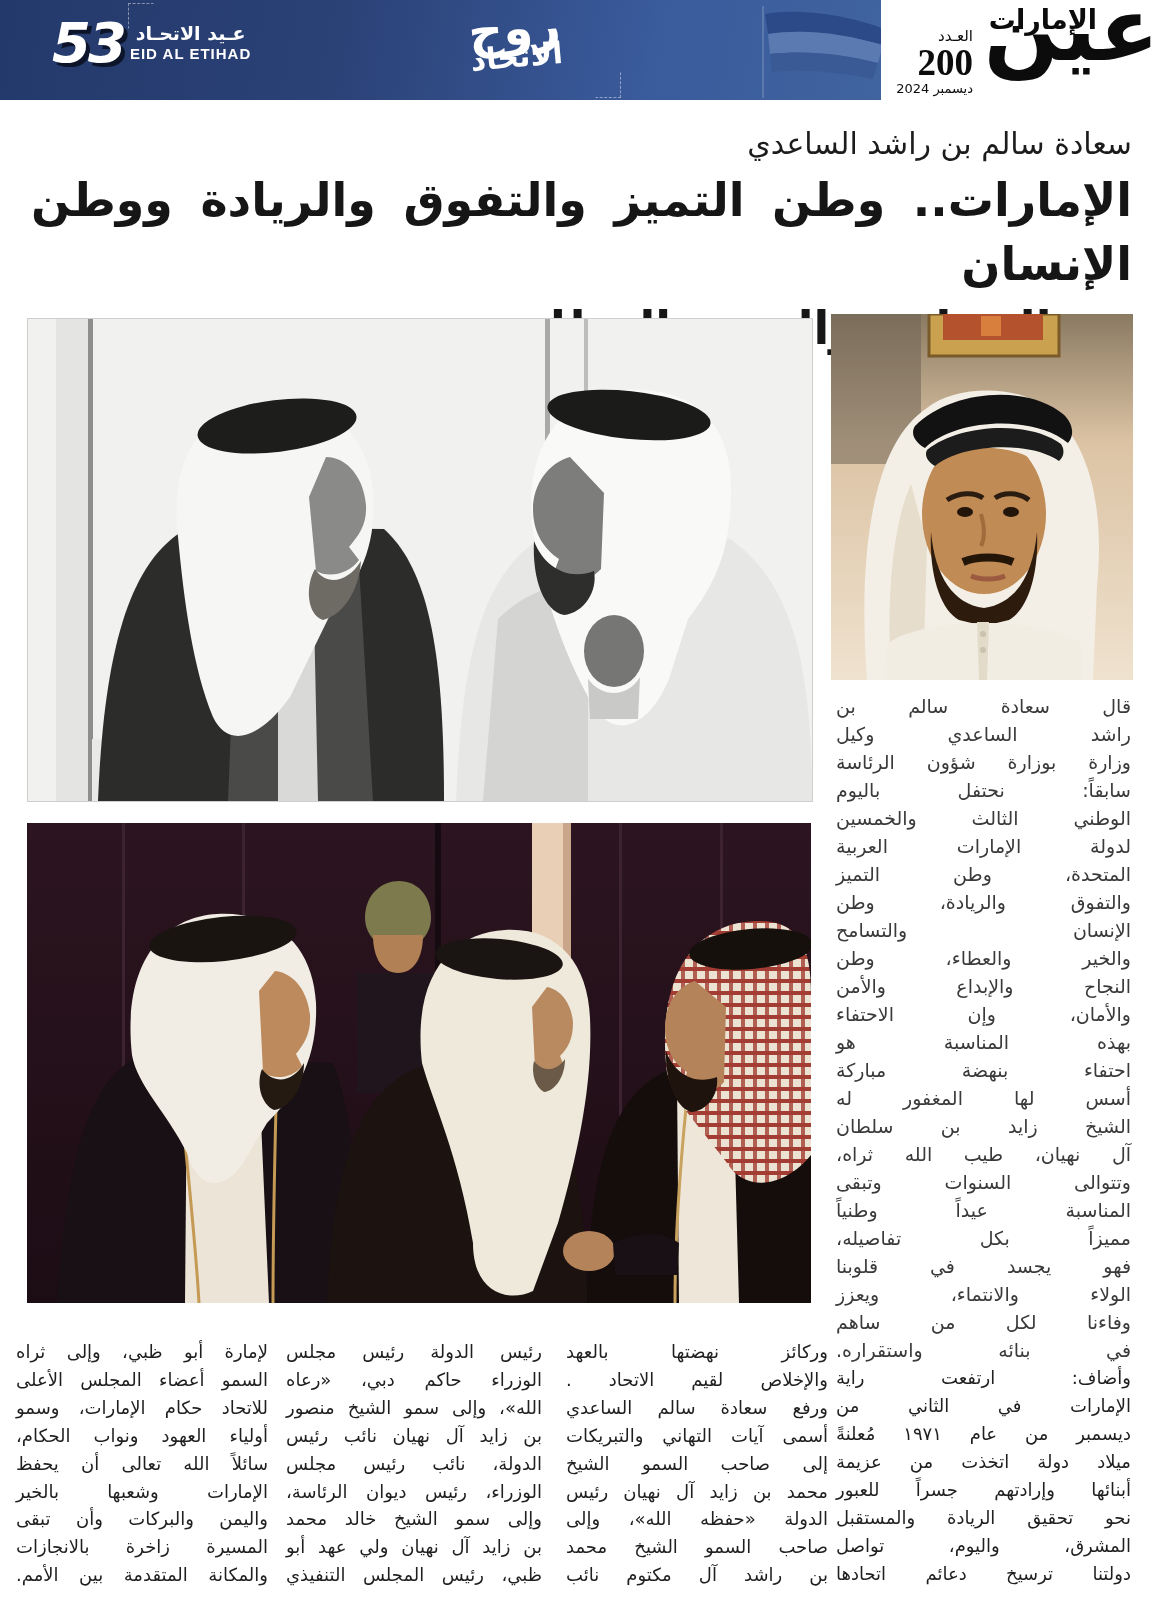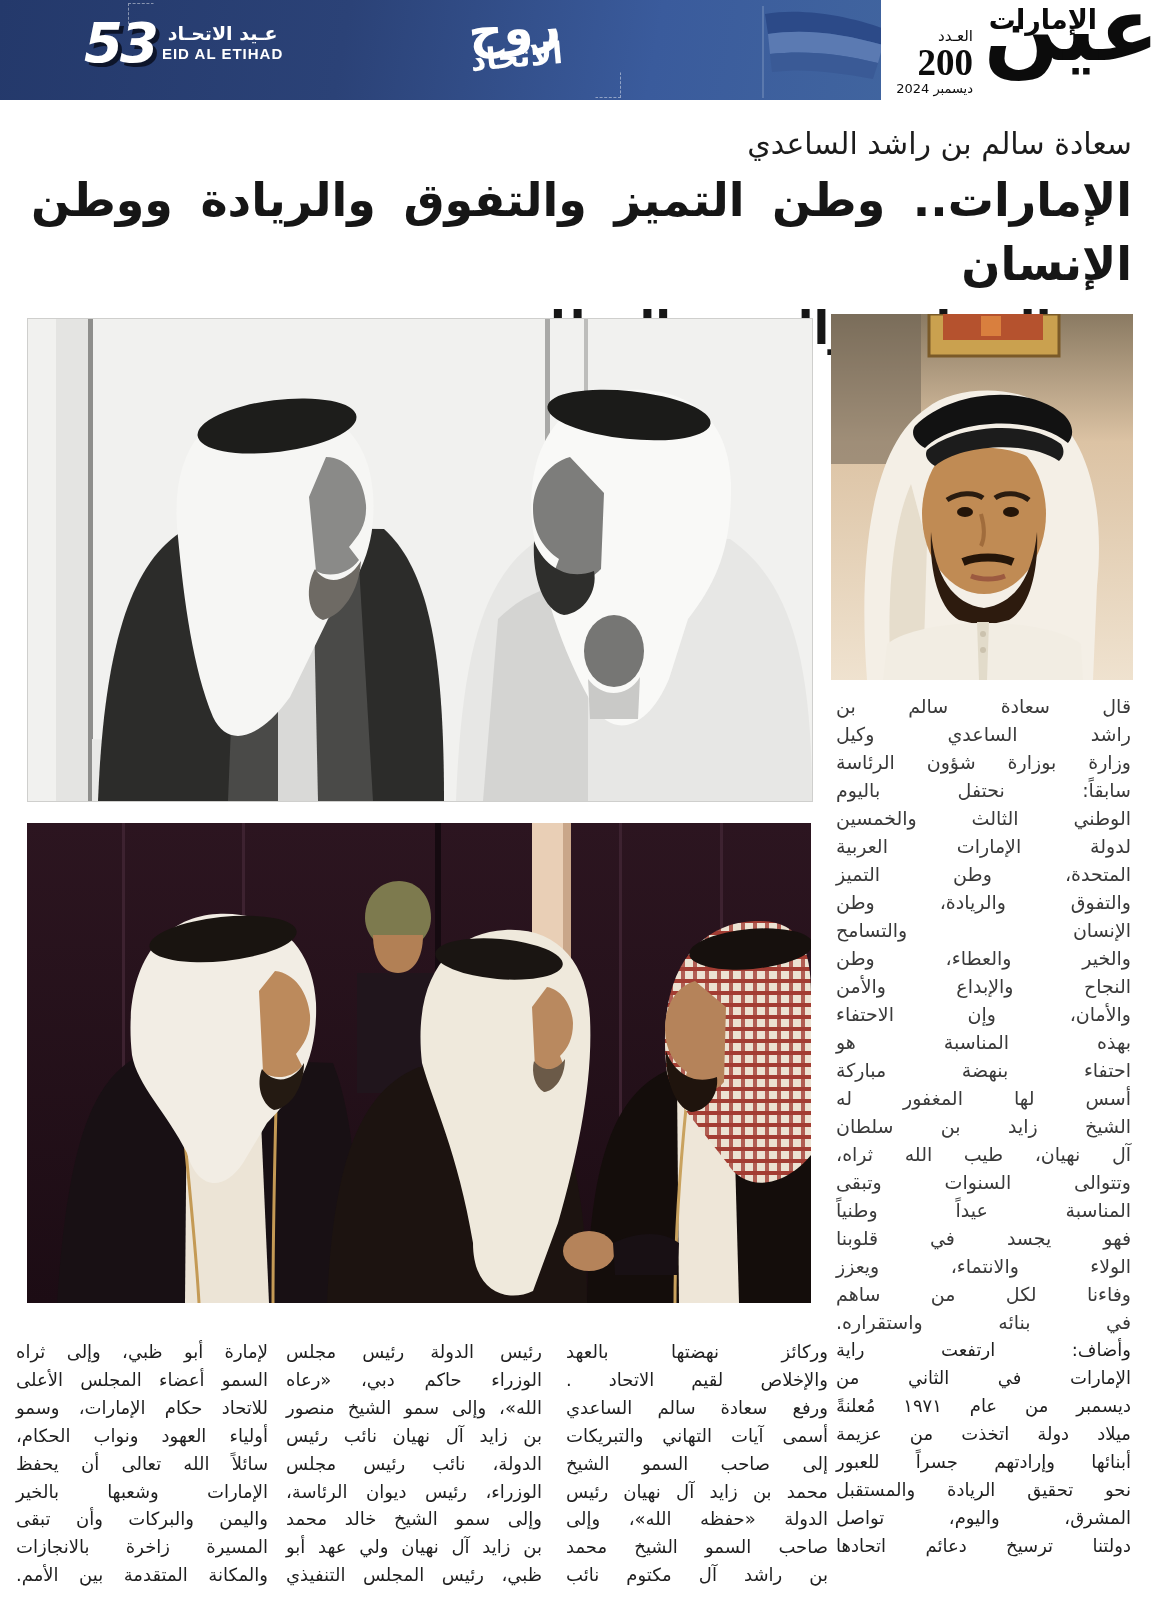--- a/index.html
+++ b/index.html
@@ -2,21 +2,21 @@
 <html lang="ar"><head>
 <meta charset="utf-8">
 <style>
   html,body{margin:0;padding:0;background:#ffffff;}
   .page{position:relative;width:1161px;height:1600px;background:#fff;overflow:hidden;
         font-family:"DejaVu Sans",sans-serif;}
   
   .banner{position:absolute;left:0;top:0;width:1161px;height:100px;}
   .banner-blue{position:absolute;left:0;top:0;width:905px;height:100px;
     background:linear-gradient(100deg,#24396b 0%,#2b4277 38%,#3a5b9c 72%,#41659f 100%);}
-  .eid53{position:absolute;left:52px;top:12px;display:flex;direction:ltr;align-items:flex-start;color:#fff;margin-left:32px;}
+  .eid53{position:absolute;left:52px;top:12px;display:flex;direction:ltr;align-items:flex-start;color:#fff;}
   .n53{font-size:56px;line-height:62px;font-weight:bold;font-style:italic;letter-spacing:-3px;
        text-shadow:4px 4px 0 rgba(9,14,30,.85);}
   .eid-txts{display:flex;flex-direction:column;margin-left:6px;margin-top:10px;}
   .eid-ar{font-size:19px;font-weight:bold;text-align:center;line-height:22px;}
   .eid-en{font-size:15px;font-weight:bold;letter-spacing:1px;line-height:20px;font-family:"Liberation Sans",sans-serif;}
   .orn{position:absolute;width:24px;height:24px;border:1px dashed rgba(255,255,255,.45);}
   .orn1{left:128px;top:3px;clip-path:polygon(0 0,100% 0,0 100%);}
   .orn2{left:595px;top:72px;clip-path:polygon(100% 100%,0 100%,100% 0);}
   .rouh{position:absolute;left:425px;top:4px;width:180px;text-align:center;color:#fff;transform:rotate(-5deg);}
   .rouh-l1{font-size:48px;line-height:48px;font-weight:bold;}
@@ -231,20 +231,21 @@
         <div class="tline">والخير والعطاء، وطن</div>
         <div class="tline">النجاح والإبداع والأمن</div>
         <div class="tline">والأمان، وإن الاحتفاء</div>
         <div class="tline">بهذه المناسبة هو</div>
         <div class="tline">احتفاء بنهضة مباركة</div>
         <div class="tline">أسس لها المغفور له</div>
         <div class="tline">الشيخ زايد بن سلطان</div>
         <div class="tline">آل نهيان، طيب الله ثراه،</div>
         <div class="tline">وتتوالى السنوات وتبقى</div>
         <div class="tline">المناسبة عيداً وطنياً</div>
+        <div class="tline">مميزاً بكل تفاصيله،</div>
         <div class="tline">فهو يجسد في قلوبنا</div>
         <div class="tline">الولاء والانتماء، ويعزز</div>
         <div class="tline">وفاءنا لكل من ساهم</div>
         <div class="tline">في بنائه واستقراره.</div>
       </div>
     <div class="p2">
         <div class="tline">وأضاف: ارتفعت راية</div>
         <div class="tline">الإمارات في الثاني من</div>
         <div class="tline">ديسمبر من عام ١٩٧١ مُعلنةً</div>
         <div class="tline">ميلاد دولة اتخذت من عزيمة</div>

